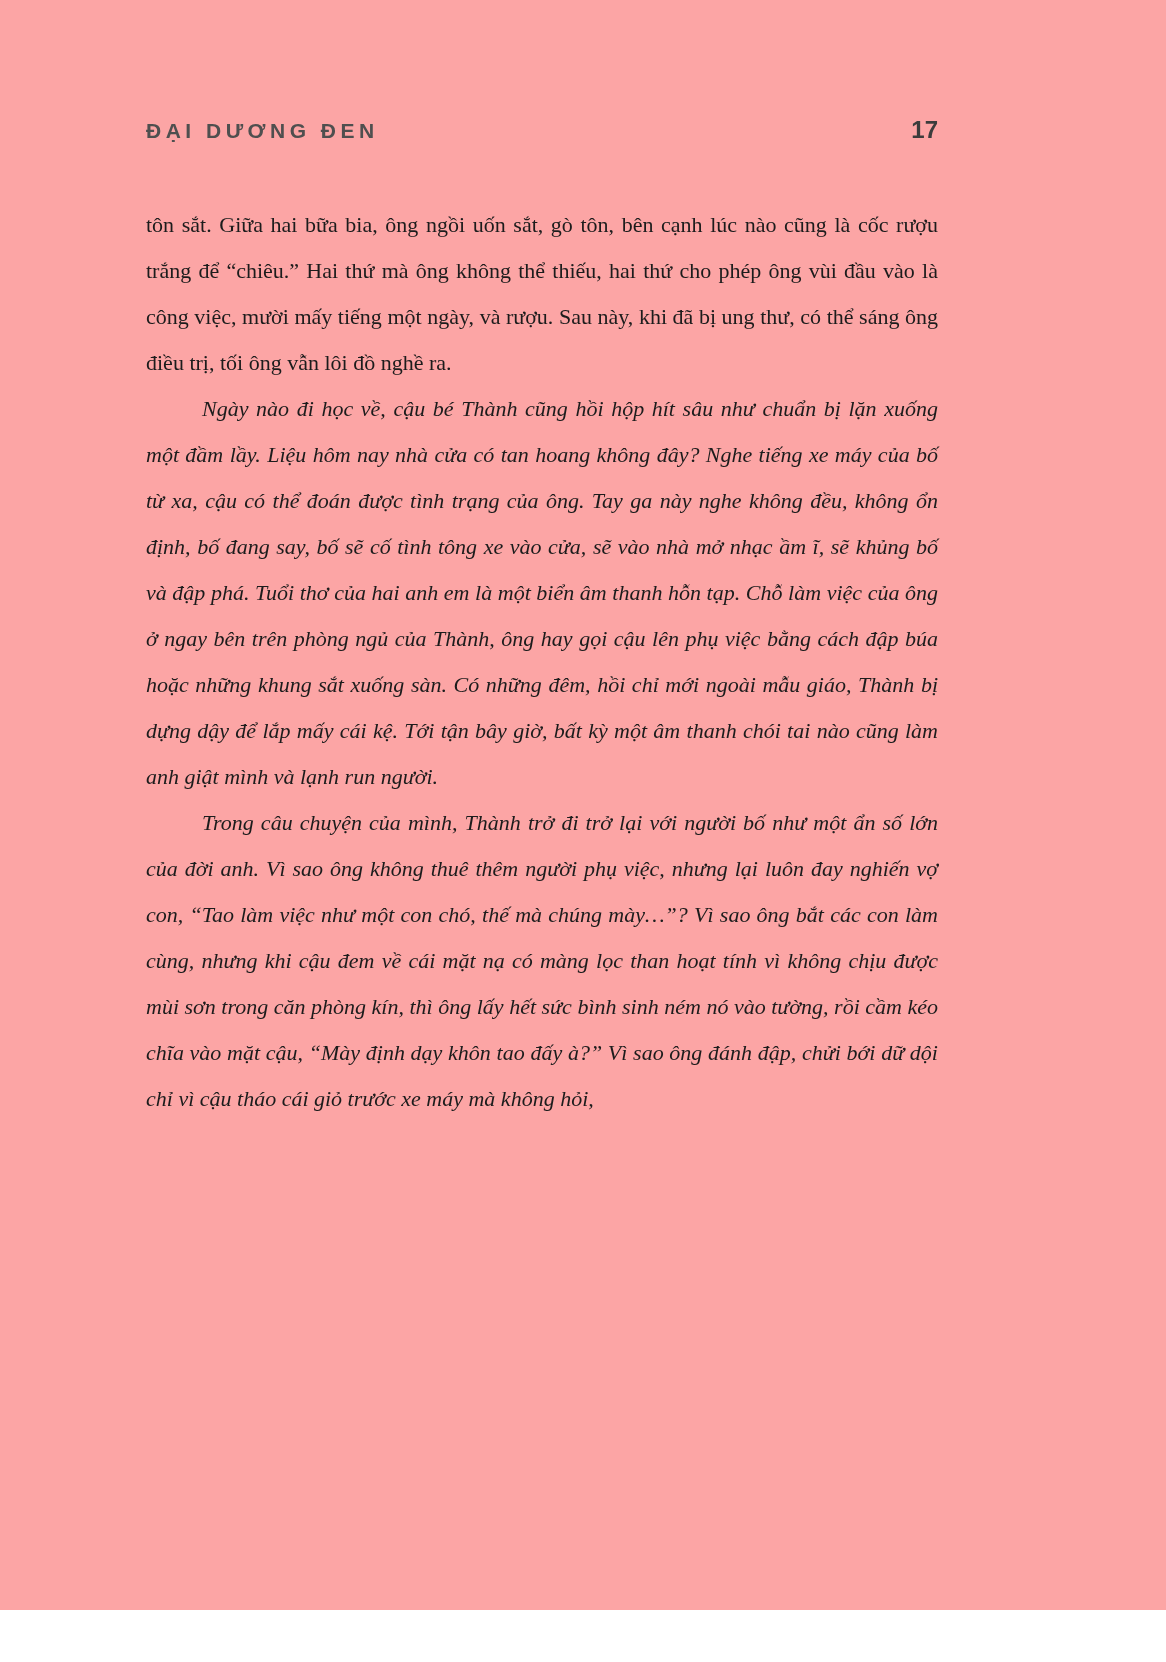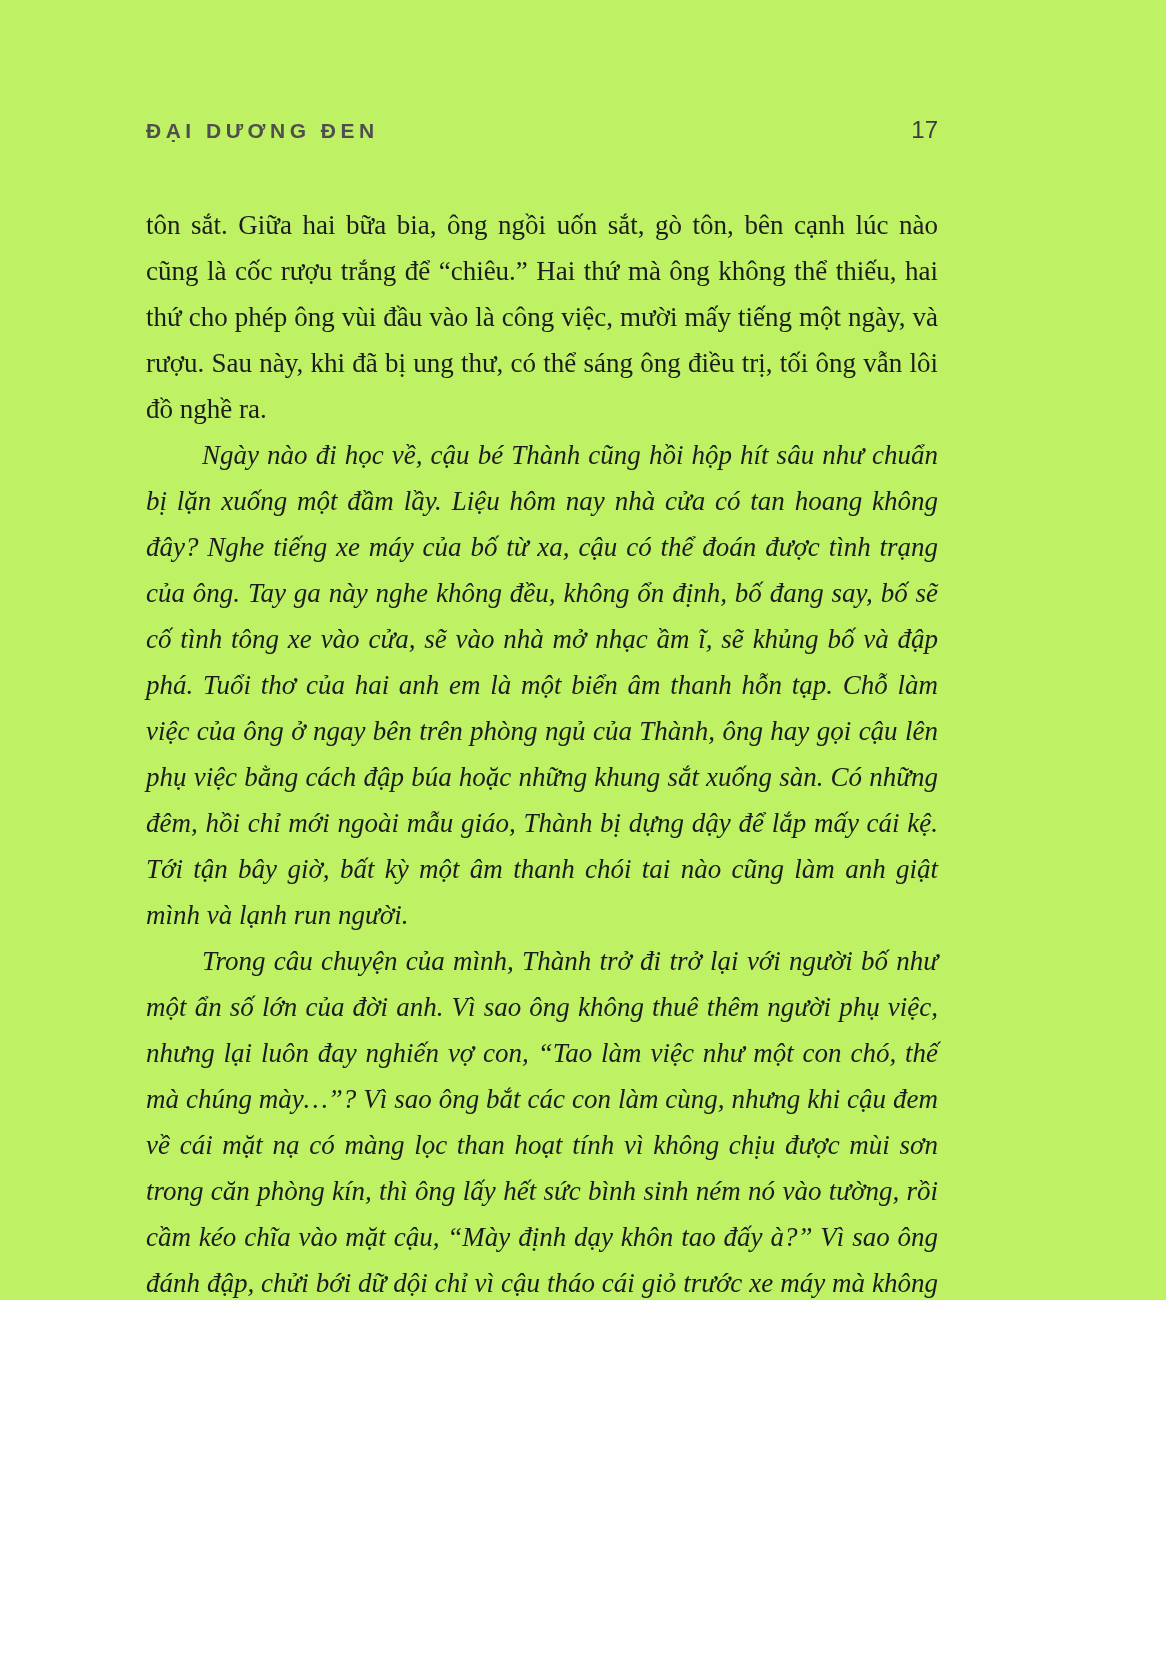--- a/index.html
+++ b/index.html
@@ -3,48 +3,48 @@
 <meta charset="utf-8">
 <style>
   html, body {
     margin: 0;
     padding: 0;
     background: #ffffff;
   }
   .page {
     position: relative;
     width: 1166px;
-    height: 1300px;
+    height: 1610px;
     box-sizing: border-box;
-    background: #bef264;
+    background: #fca5a5;
     padding: 116px 228px 0 146px;
     overflow: hidden;
   }
   .page-header {
     display: flex;
     justify-content: space-between;
     align-items: baseline;
     margin-bottom: 58px;
   }
   .running-title {
     font-family: "Liberation Sans", sans-serif;
     font-weight: 700;
     font-size: 21px;
     letter-spacing: 4.5px;
     color: #4f4f4f;
   }
   .page-number {
     font-family: "Liberation Sans", sans-serif;
-    font-weight: 400;
+    font-weight: 700;
     font-size: 24px;
     color: #3c3c3c;
   }
   .page-body {
     font-family: "Liberation Serif", "DejaVu Serif", serif;
-    font-size: 27px;
+    font-size: 22px;
     line-height: 46px;
     color: #1c1c1c;
     text-align: justify;
   }
   .para {
     margin: 0;
   }
   .para.indent {
     text-indent: 56px;
     font-style: italic;

